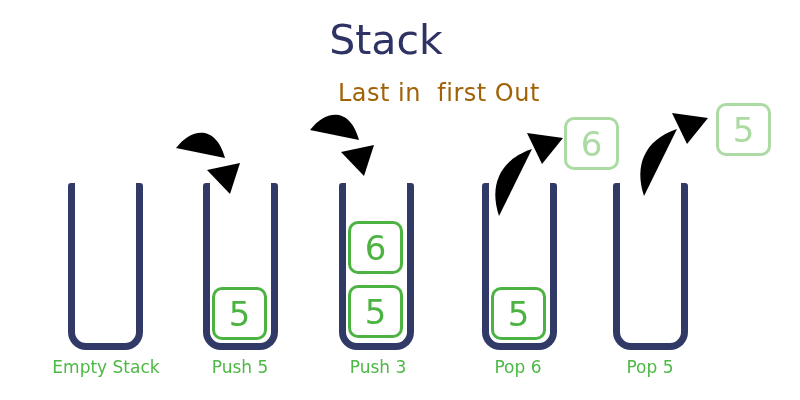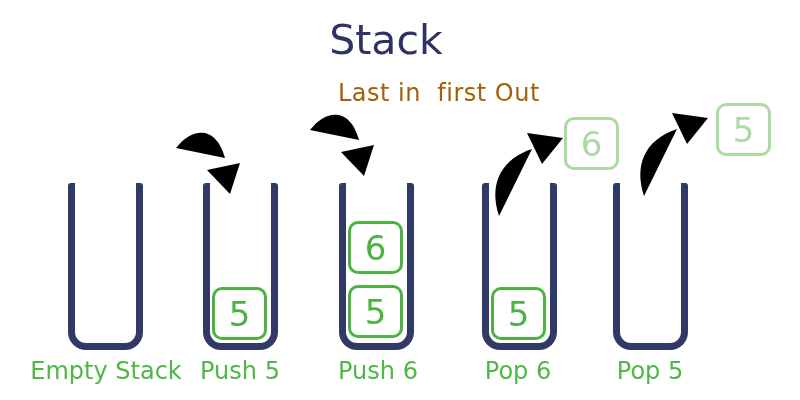--- a/index.html
+++ b/index.html
@@ -54,21 +54,21 @@
   
   .arrow{position:absolute;}
   .a2{left:166px;top:122px;width:88px;height:76px;}
   .a3{left:300px;top:104px;width:88px;height:76px;}
   .a4{left:487px;top:124px;width:80px;height:100px;}
   .a5{left:632px;top:104px;width:80px;height:100px;}
   
   .label{
     position:absolute;top:357px;width:160px;
     text-align:center;
-    font-size:24px;color:#4db845;
+    font-size:17px;color:#4db845;
   }
   .l1{left:26px;}  .l2{left:160px;}  .l3{left:298px;}  .l4{left:438px;}  .l5{left:570px;}
   .defs-hidden{position:absolute;width:0;height:0;overflow:hidden;}
 </style>
 </head>
 <body>
 
 <div class="canvas">
 
   <svg class="defs-hidden" aria-hidden="true">
@@ -96,21 +96,21 @@
   <div class="u u2"></div>
   <div class="box b2-5">5</div>
   <div class="label l2">Push 5</div>
 
   <svg class="arrow a3">
       <use href="#push-arrow"></use>
     </svg>
   <div class="u u3"></div>
   <div class="box b3-6">6</div>
   <div class="box b3-5">5</div>
-  <div class="label l3">Push 6</div>
+  <div class="label l3">Push 3</div>
 
   <svg class="arrow a4">
       <use href="#pop-arrow"></use>
     </svg>
   <div class="u u4"></div>
   <div class="box b4-5">5</div>
   <div class="box faded b4-popped">6</div>
   <div class="label l4">Pop 6</div>
 
   <svg class="arrow a5">

